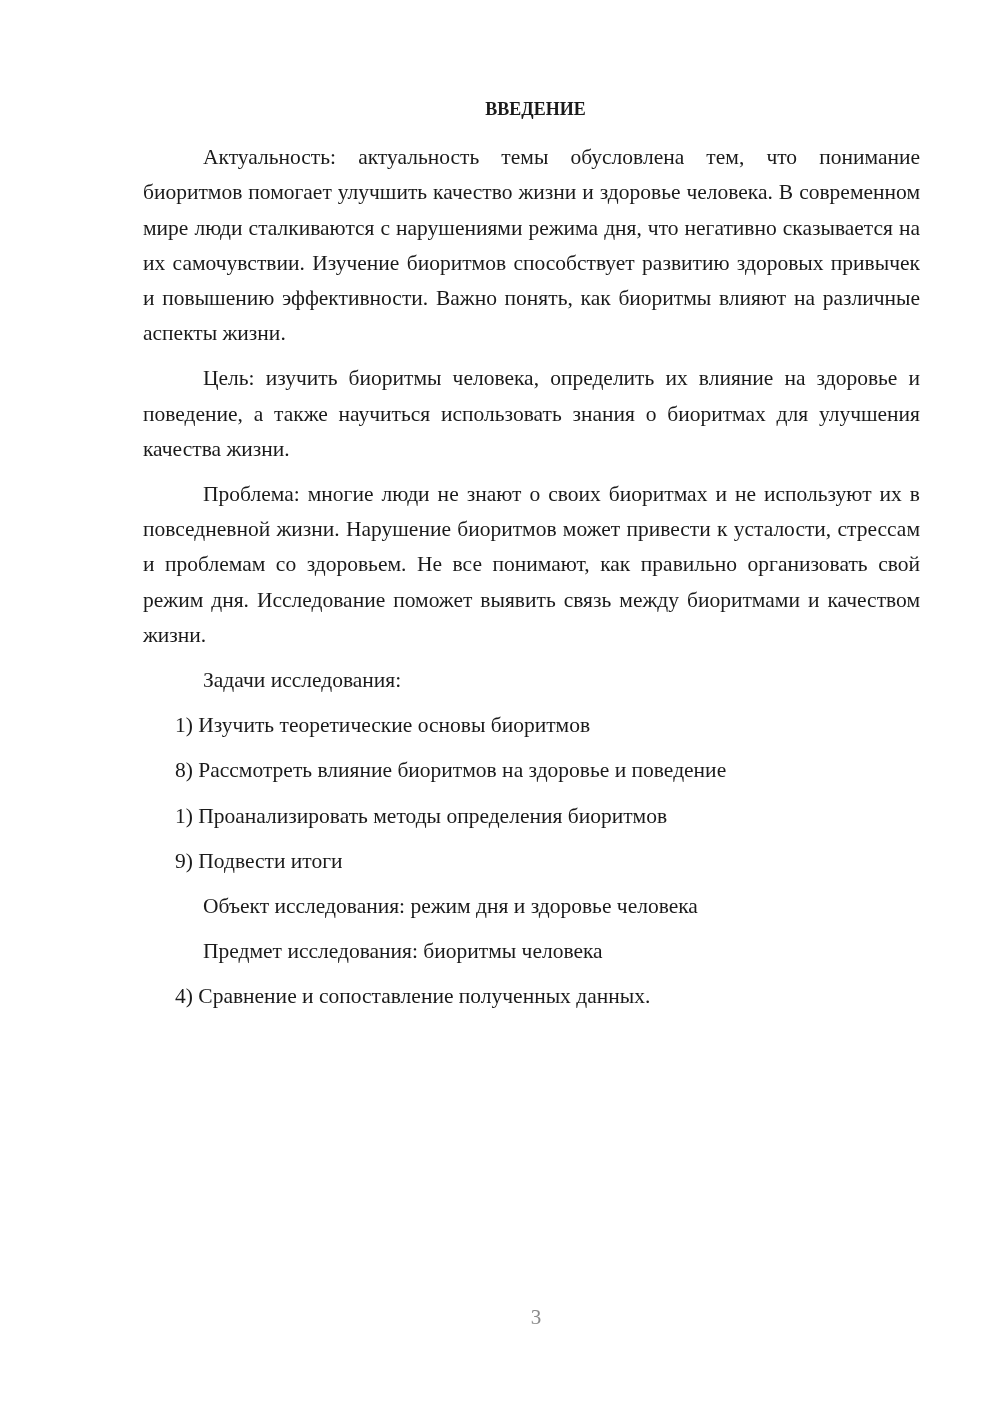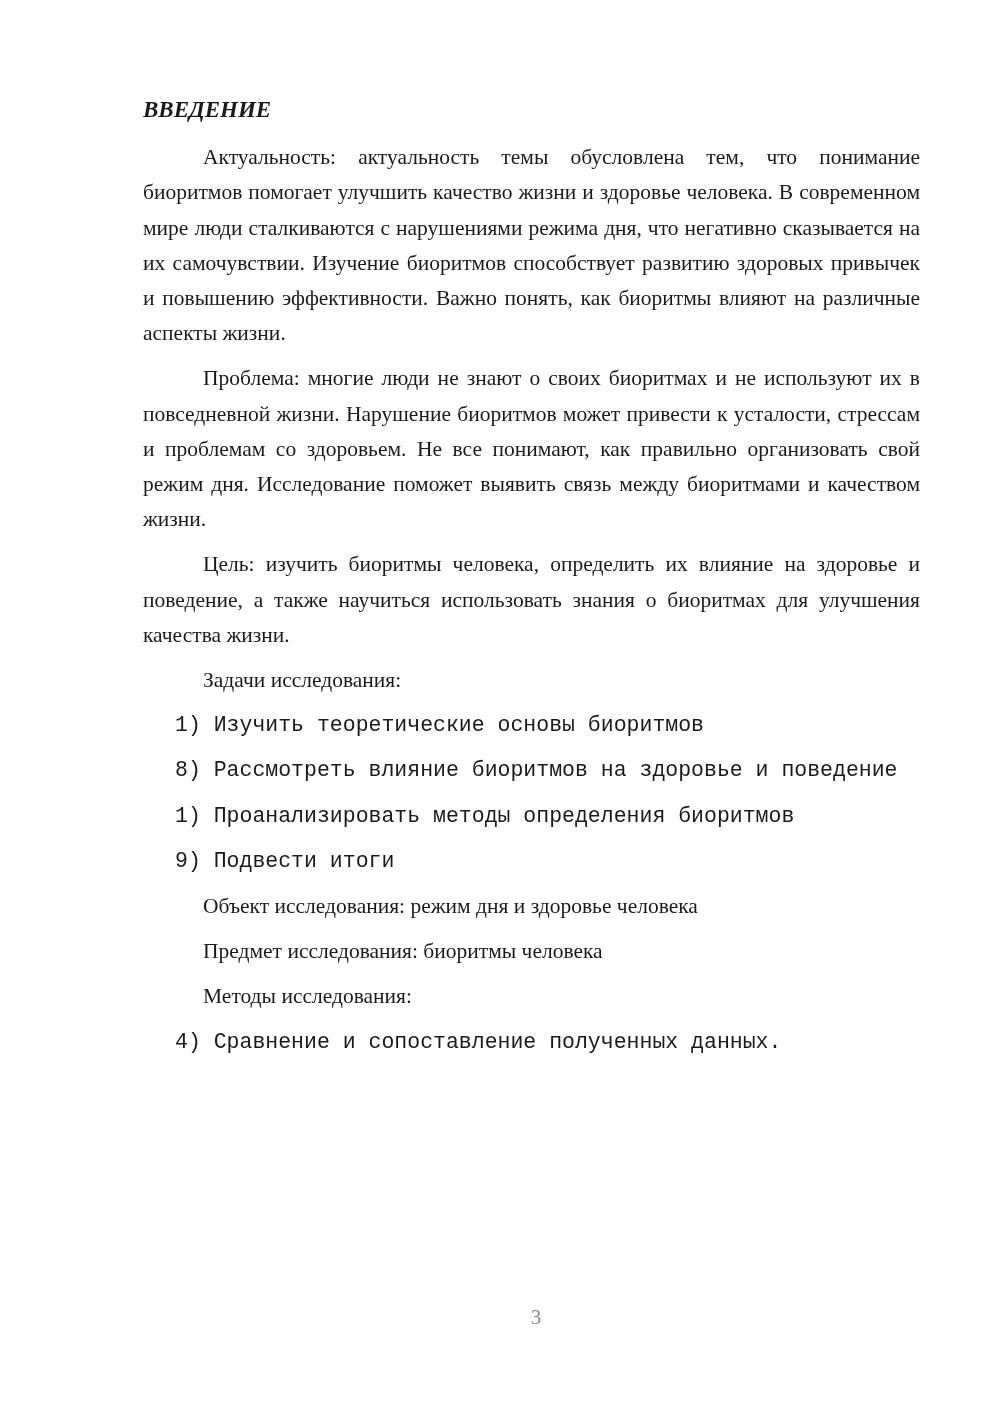--- a/index.html
+++ b/index.html
@@ -2,45 +2,44 @@
 <html><head>
 <meta charset="utf-8">
 <style>
   html, body { margin: 0; padding: 0; background: #ffffff; }
   body { width: 1000px; height: 1414px; position: relative; overflow: hidden; }
   .page {
     position: absolute; left: 143px; top: 92px; width: 785px;
     font-family: "Liberation Serif", "DejaVu Serif", serif;
     font-size: 21.5px; color: #1a1a1a; line-height: 35.2px;
   }
-  .title { font-weight: bold; margin: 0 0 13px 0; font-size: 23px; font-style: italic; }
+  .title { text-align: center; font-weight: bold; margin: 0 0 13px 0; font-size: 18px; }
   .p { text-align: justify; text-indent: 60px; margin: 0 8px 10px 0; }
   .lbl { text-indent: 60px; margin: 8px 0 10px 0; }
-  .li { padding-left: 32px; margin: 0 0 10px 0; font-family: Liberation Mono, monospace; }
+  .li { padding-left: 32px; margin: 0 0 10px 0; }
   .pagenum {
     position: absolute; left: 0; width: 1072px; top: 1305px; text-align: center;
     font-family: "Liberation Serif", "DejaVu Serif", serif; font-size: 21px; color: #8a8a8a;
   }
 </style>
 </head>
 <body>
 
 <div class="page">
   <div class="title">ВВЕДЕНИЕ</div>
   <div class="p">Актуальность: актуальность темы обусловлена тем, что понимание биоритмов помогает улучшить качество жизни и здоровье человека. В современном мире люди сталкиваются с нарушениями режима дня, что негативно сказывается на их самочувствии. Изучение биоритмов способствует развитию здоровых привычек и повышению эффективности. Важно понять, как биоритмы влияют на различные аспекты жизни.</div>
+  <div class="p">Цель: изучить биоритмы человека, определить их влияние на здоровье и поведение, а также научиться использовать знания о биоритмах для улучшения качества жизни.</div>
   <div class="p">Проблема: многие люди не знают о своих биоритмах и не используют их в повседневной жизни. Нарушение биоритмов может привести к усталости, стрессам и проблемам со здоровьем. Не все понимают, как правильно организовать свой режим дня. Исследование поможет выявить связь между биоритмами и качеством жизни.</div>
-  <div class="p">Цель: изучить биоритмы человека, определить их влияние на здоровье и поведение, а также научиться использовать знания о биоритмах для улучшения качества жизни.</div>
   <div class="lbl">Задачи исследования:</div>
   <div>
     <div class="li">1) Изучить теоретические основы биоритмов</div>
     <div class="li">8) Рассмотреть влияние биоритмов на здоровье и поведение</div>
     <div class="li">1) Проанализировать методы определения биоритмов</div>
     <div class="li">9) Подвести итоги</div>
   </div>
   <div class="lbl">Объект исследования: режим дня и здоровье человека</div>
   <div class="lbl">Предмет исследования: биоритмы человека</div>
-  <div class="lbl">Методы исследования:</div>
   <div>
     <div class="li">4) Сравнение и сопоставление полученных данных.</div>
   </div>
 </div>
 
 <div class="pagenum">3</div>
 
 </body></html>

